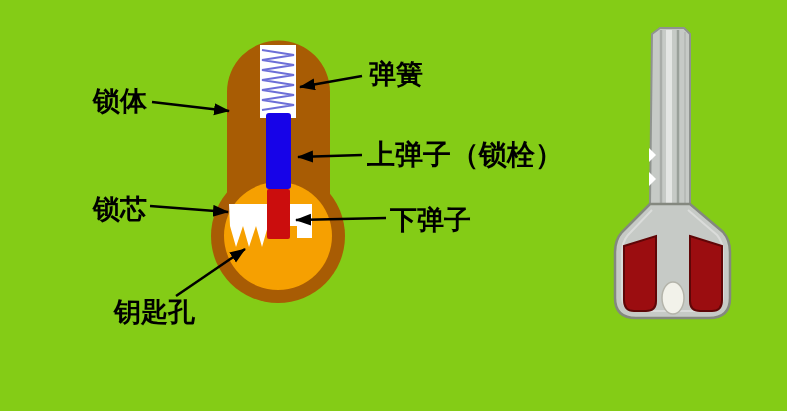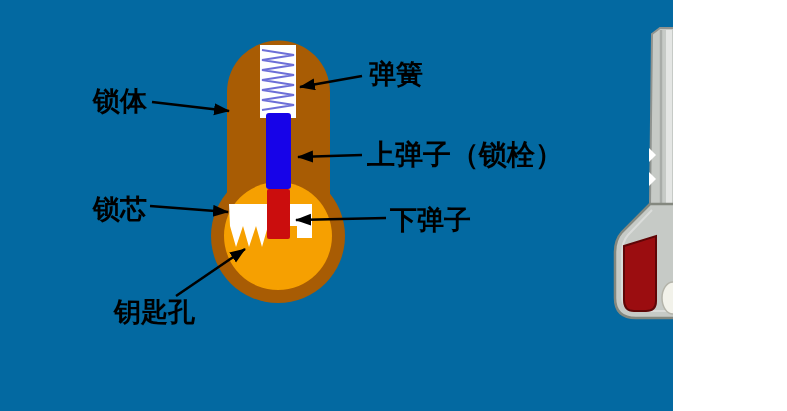--- a/index.html
+++ b/index.html
@@ -3,23 +3,23 @@
 <meta charset="utf-8">
 <style>
   html, body {
     margin: 0;
     padding: 0;
     background: #ffffff;
     font-family: "Liberation Sans", "DejaVu Sans", sans-serif;
   }
   .stage {
     position: relative;
-    width: 673px;
+    width: 787px;
     height: 411px;
-    background: #0369a1;
+    background: #84cc16;
     overflow: hidden;
   }
   svg text.cn-label {
     font-family: "Liberation Sans", "DejaVu Sans", sans-serif;
     font-weight: bold;
     font-size: 27px;
     fill: #000000;
   }
   svg text.cn-label.long {
     font-size: 28px;

